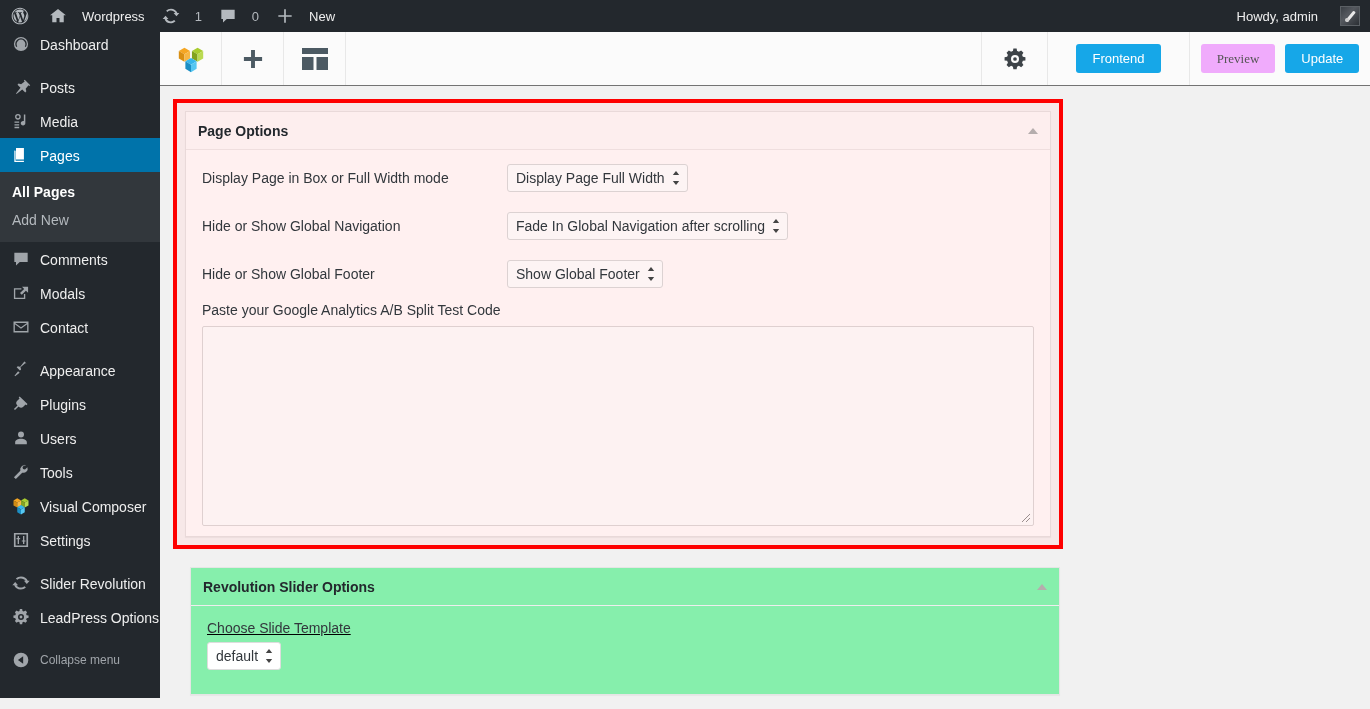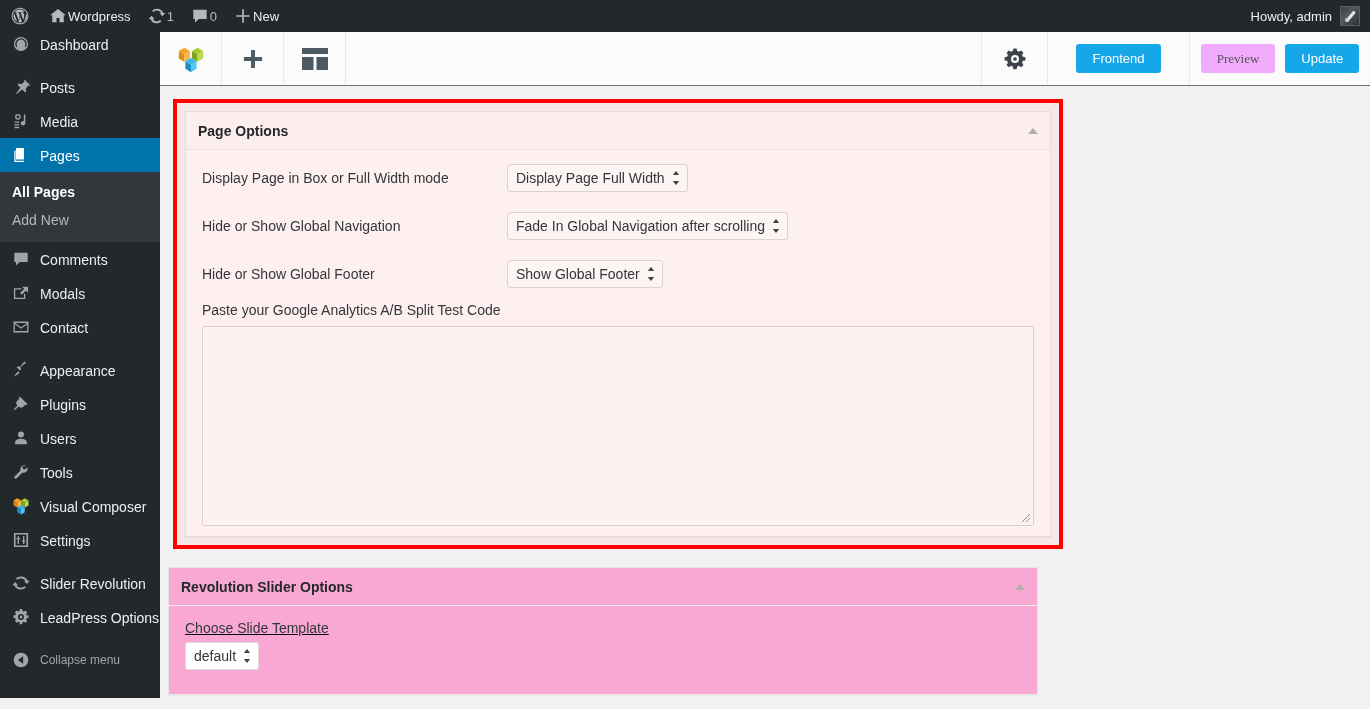--- a/index.html
+++ b/index.html
@@ -20,21 +20,21 @@
     color: #eee;
     font-size: 13px;
     display: flex; align-items: center;
     z-index: 50;
   }
   .ab-item {
     display: flex; align-items: center;
     height: 32px;
     padding: 0 8px;
     color: #b4b9be;
-    gap: 0;
+    gap: 14px;
     cursor: pointer;
     white-space: nowrap;
   }
   .ab-label { color: #eee; font-size: 13px; }
   .ab-wplogo { padding-left: 10px; padding-right: 10px; }
   .ab-count { color: #b4b9be; font-size: 13px; }
   .ab-right { margin-left: auto; display: flex; align-items: center; padding-right: 6px; }
   .ab-howdy { color: #eee; font-size: 13px; padding-right: 8px; }
   .avatar {
     width: 20px; height: 20px;
@@ -256,24 +256,24 @@
   .ta-grip {
     position: absolute;
     right: 3px; bottom: 3px;
     width: 12px; height: 12px;
     pointer-events: none;
   }
 
   
   #revpanel {
     position: absolute;
-    left: 8px;
+    left: 30px;
     top: 535px;
     width: 870px;
-    background: #f9a8d4;
+    background: #86efac;
     border: 1px solid #e5e5e5;
     box-shadow: 0 1px 1px rgba(0,0,0,.04);
   }
   #revpanel .panel-body { padding: 14px 16px 24px 16px; text-decoration: underline; }
   .rev-sub-label { font-size: 14px; color: #32373c; margin-bottom: 6px; }
   .sel-white {
     background: #fff;
     border: 1px solid #ddd;
   }
 </style>

